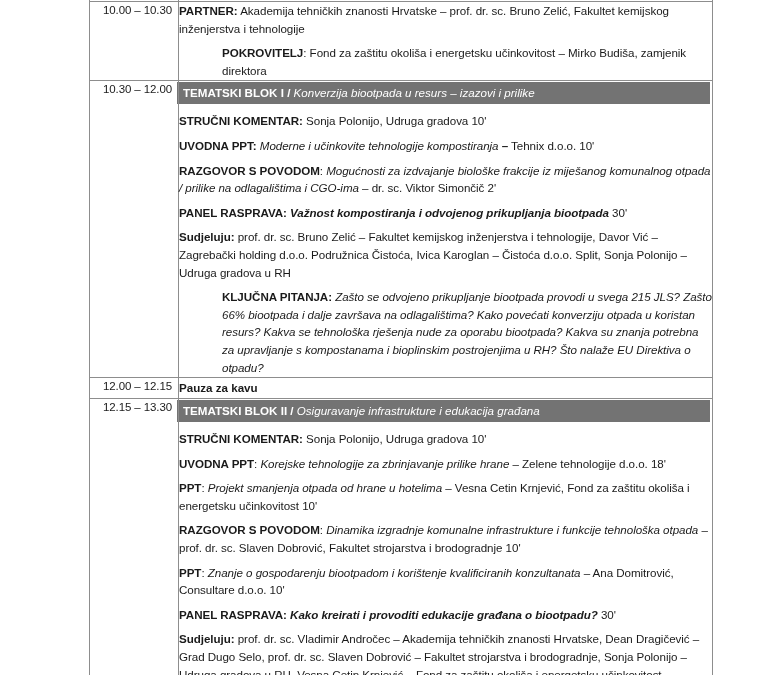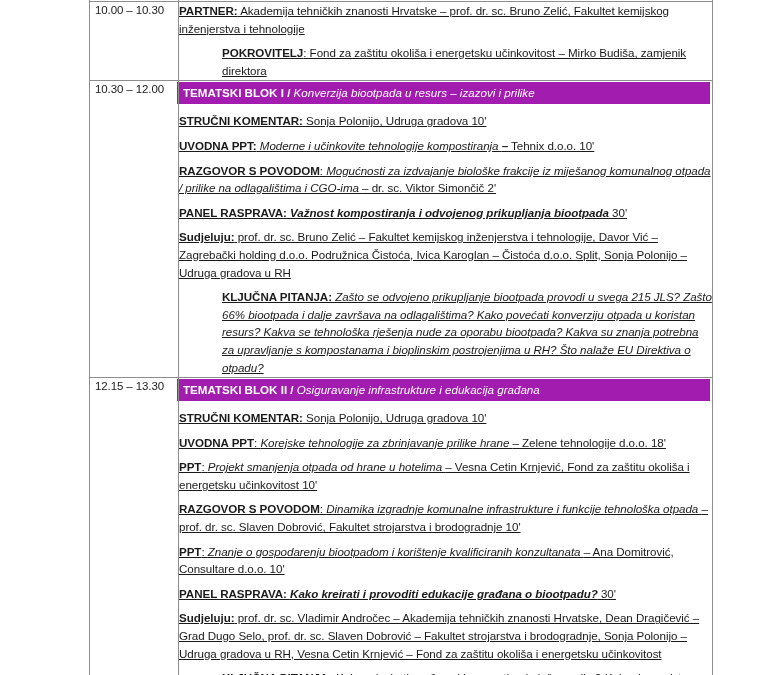--- a/index.html
+++ b/index.html
@@ -40,21 +40,21 @@
     vertical-align: top;
     background: #ffffff;
   }
 
   col.time-col  { width: 89px; }
   col.body-col  { width: 534px; }
 
   
   .time-cell {
     vertical-align: middle;
-    text-align: left;
+    text-align: right;
   }
   .time-cell .time-text {
     display: block;
     font-size: 11.5px;
     line-height: 17px;
     padding: 0 6px 0 5px;
     letter-spacing: -0.1px;
     white-space: nowrap;
   }
 
@@ -62,31 +62,30 @@
   .body-cell {
     padding: 4px 6px 5px 6px;
   }
 
   .line {
     font-size: 11.6px;
     line-height: 17.6px;
     margin: 0 0 7px 0;
     text-align: left;
     letter-spacing: -0.05px;
-    text-decoration: underline;
   }
   .line:last-child { margin-bottom: 1px; padding-left: 43px; }
 
   .lbl  { font-weight: bold; }
   .ital { font-style: italic; }
   .ital-bold { font-style: italic; font-weight: bold; text-align: center; }
 
   
   .block-header {
-    background: #a21caf;
+    background: #737373;
     color: #ffffff;
     font-size: 11.6px;
     line-height: 17px;
     padding: 2px 6px 3px 6px;
     margin: 1px 0 8px -2px;
     width: 100%;
     box-sizing: border-box;
     white-space: nowrap;
     overflow: hidden;
   }
@@ -140,20 +139,28 @@
             <p class="line"><span class="lbl">STRUČNI KOMENTAR:</span><span> Sonja Polonijo, Udruga gradova 10'</span></p>
             <p class="line"><span class="lbl">UVODNA PPT:</span><span class="ital"> Moderne i učinkovite tehnologije kompostiranja </span><span class="lbl">–</span><span> Tehnix d.o.o. 10'</span></p>
             <p class="line"><span class="lbl">RAZGOVOR S POVODOM</span><span>: </span><span class="ital">Mogućnosti za izdvajanje biološke frakcije iz miješanog komunalnog otpada / prilike na odlagalištima i CGO-ima </span><span>– dr. sc. Viktor Simončič 2'</span></p>
             <p class="line"><span class="lbl">PANEL RASPRAVA: </span><span class="ital-bold">Važnost kompostiranja i odvojenog prikupljanja biootpada</span><span> 30'</span></p>
             <p class="line"><span class="lbl">Sudjeluju:</span><span> prof. dr. sc. Bruno Zelić – Fakultet kemijskog inženjerstva i tehnologije, Davor Vić – Zagrebački holding d.o.o. Podružnica Čistoća, Ivica Karoglan – Čistoća d.o.o. Split, Sonja Polonijo – Udruga gradova u RH</span></p>
             <p class="line"><span class="lbl">KLJUČNA PITANJA:</span><span class="ital"> Zašto se odvojeno prikupljanje biootpada provodi u svega 215 JLS? Zašto 66% biootpada i dalje završava na odlagalištima? Kako povećati konverziju otpada u koristan resurs? Kakva se tehnološka rješenja nude za oporabu biootpada? Kakva su znanja potrebna za upravljanje s kompostanama i bioplinskim postrojenjima u RH? Što nalaže EU Direktiva o otpadu?</span></p>
           </td>
         </tr>
         <tr>
           <td class="time-cell">
+            <span class="time-text">12.00 – 12.15</span>
+          </td>
+          <td class="body-cell">
+            <p class="pauza-line">Pauza za kavu</p>
+          </td>
+        </tr>
+        <tr>
+          <td class="time-cell">
             <span class="time-text">12.15 – 13.30</span>
           </td>
           <td class="body-cell">
             <div class="block-header"><span class="bh-name">TEMATSKI BLOK II</span><span class="bh-sep"> / </span><span class="bh-sub">Osiguravanje infrastrukture i edukacija građana</span></div>
             <p class="line"><span class="lbl">STRUČNI KOMENTAR:</span><span> Sonja Polonijo, Udruga gradova 10'</span></p>
             <p class="line"><span class="lbl">UVODNA PPT</span><span>: </span><span class="ital">Korejske tehnologije za zbrinjavanje prilike hrane </span><span>– Zelene tehnologije d.o.o. 18'</span></p>
             <p class="line"><span class="lbl">PPT</span><span>: </span><span class="ital">Projekt smanjenja otpada od hrane u hotelima </span><span>– Vesna Cetin Krnjević, Fond za zaštitu okoliša i energetsku učinkovitost 10'</span></p>
             <p class="line"><span class="lbl">RAZGOVOR S POVODOM</span><span>: </span><span class="ital">Dinamika izgradnje komunalne infrastrukture i funkcije tehnološka otpada </span><span>– prof. dr. sc. Slaven Dobrović, Fakultet strojarstva i brodogradnje 10'</span></p>
             <p class="line"><span class="lbl">PPT</span><span>: </span><span class="ital">Znanje o gospodarenju biootpadom i korištenje kvalificiranih konzultanata </span><span>– Ana Domitrović, Consultare d.o.o. 10'</span></p>
             <p class="line"><span class="lbl">PANEL RASPRAVA: </span><span class="ital-bold">Kako kreirati i provoditi edukacije građana o biootpadu?</span><span> 30'</span></p>

